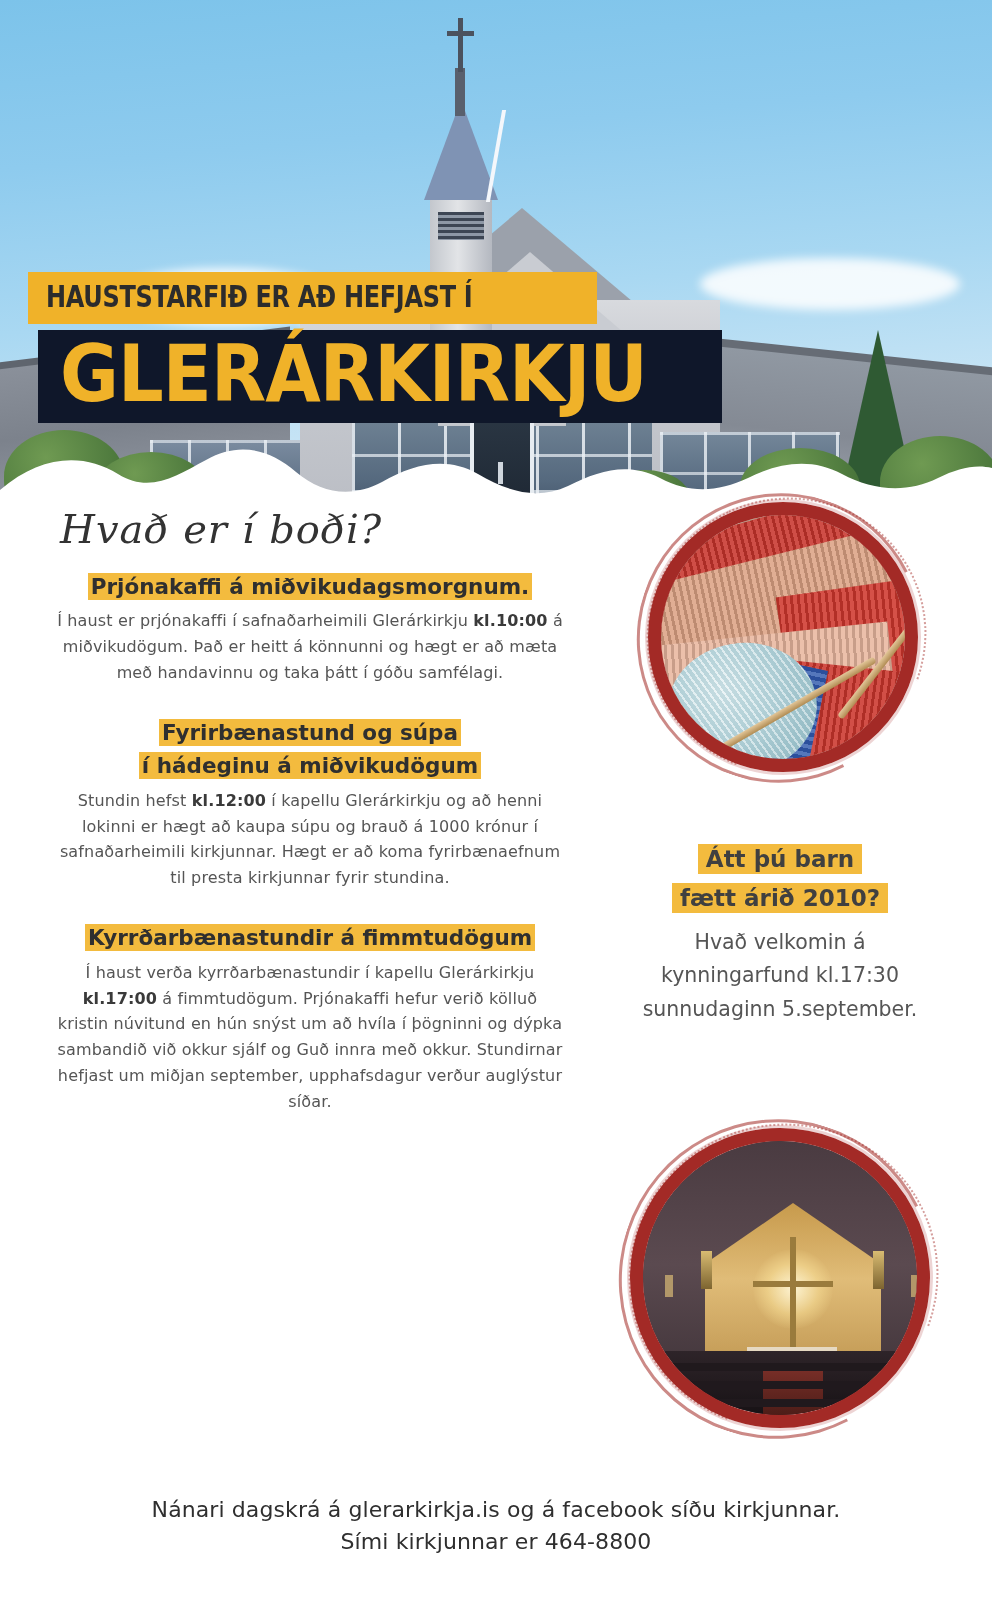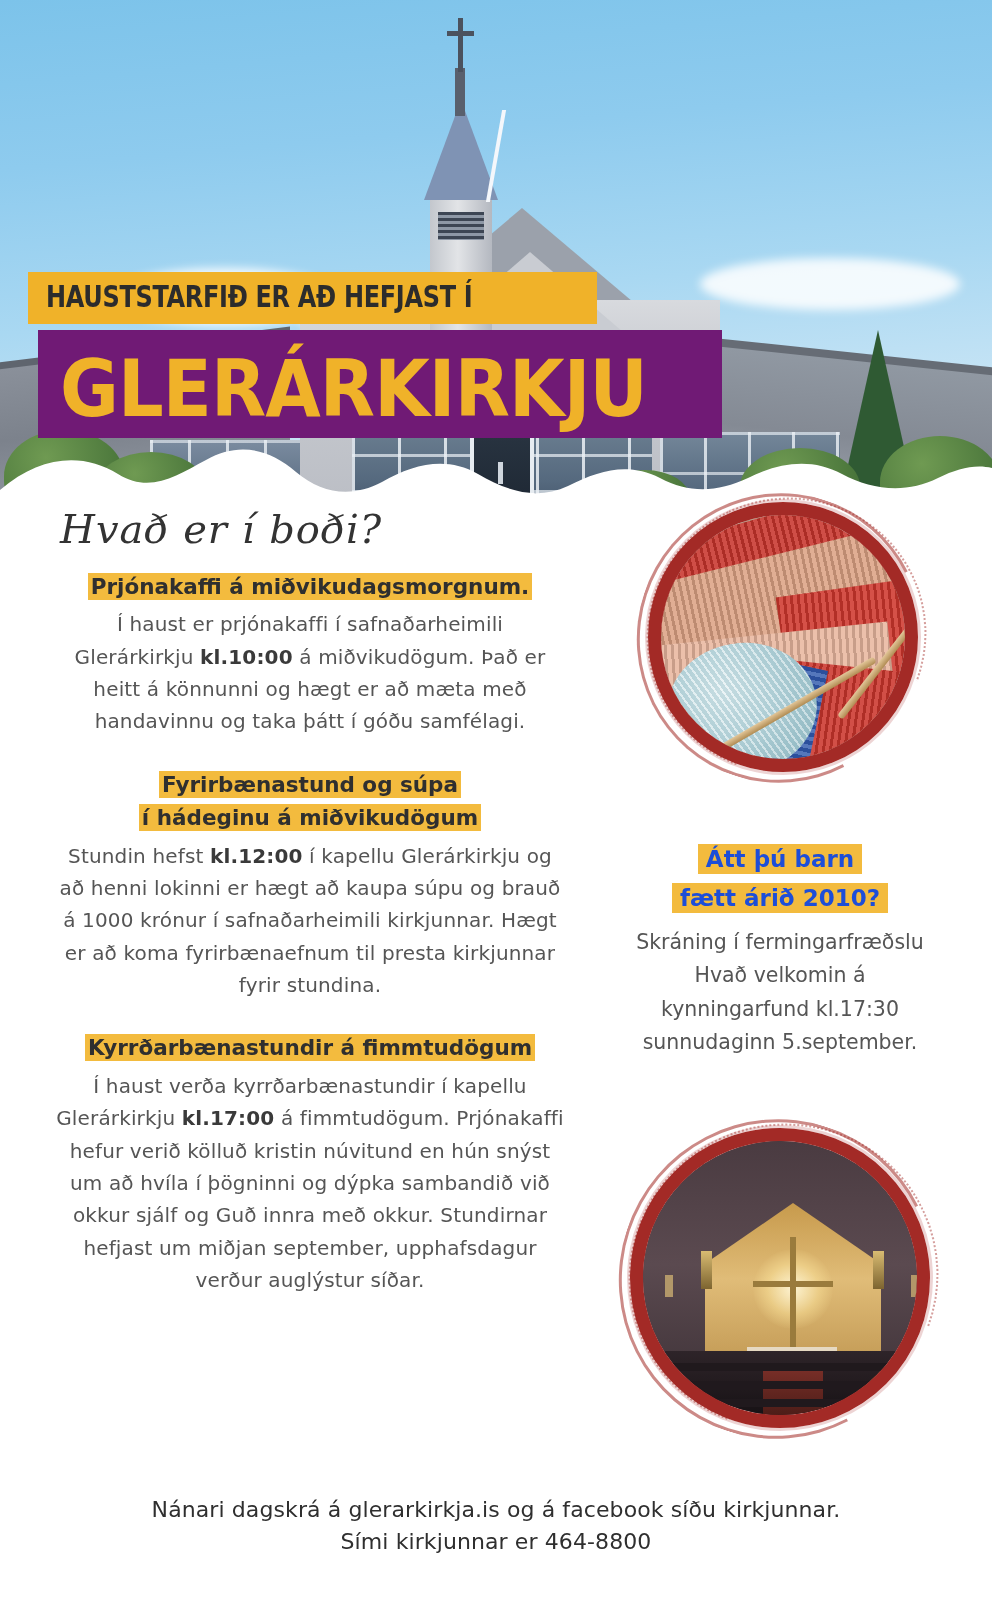--- a/index.html
+++ b/index.html
@@ -169,22 +169,22 @@
     letter-spacing:-0.4px;
     color:#2c2c2c;
     line-height:1;
     display:block;
     transform:scaleX(.80);
     transform-origin:left center;
     white-space:nowrap;
   }
   .title-big {
     position:absolute; left:38px; top:330px;
-    background:#701a75;
-    padding:19px 24px 8px 22px;
+    background:#0f172a;
+    padding:4px 24px 8px 22px;
     z-index:6;
   }
   .title-big span {
     font-family:"DejaVu Sans", sans-serif;
     font-weight:bold;
     font-size:78px;
     line-height:1.04;
     color:#f0b229;
     display:block;
     letter-spacing:-1px;
@@ -213,39 +213,39 @@
     font-weight:bold;
     font-size:21.5px;
     color:#2f2f2f;
     line-height:1.55;
     box-decoration-break:clone;
     -webkit-box-decoration-break:clone;
     padding:1px 3px;
   }
   .sec { margin-bottom:30px;text-align:center; }
   .sec-body {
-    font-size:20px;
+    font-size:16px;
     color:#555555;
     line-height:1.62;
     margin-top:5px;
     letter-spacing:.15px;
   }
   .sec-body b { color:#3a3a3a; font-weight:bold; }
 
   
   .col-right {
     position:absolute; left:580px; top:342px; width:400px;
     text-align:center;
   }
   .hl-c {
     display:inline;
     background:#f3bb3e;
     font-weight:bold;
     font-size:23px;
-    color:#1d4ed8;
+    color:#404040;
     line-height:1.7;
     box-decoration-break:clone;
     -webkit-box-decoration-break:clone;
     padding:2px 8px;
   }
   .right-body {
     font-size:20.5px;
     color:#555555;
     line-height:1.62;
     margin-top:8px;
@@ -479,21 +479,20 @@
     </div>
 
   </div>
 
   <div class="col-right">
     <div>
       <span class="hl-c">Átt þú barn</span><br>
       <span class="hl-c">fætt árið 2010?</span>
     </div>
     <div class="right-body">
-      <div>Skráning í fermingarfræðslu</div>
       <div>Hvað velkomin á</div>
       <div>kynningarfund kl.17:30</div>
       <div>sunnudaginn 5.september.</div>
     </div>
   </div>
 </div>
 
 <div class="photo-wrap" id="photo-knitting">
   <div class="disc">
     <div class="knit">

